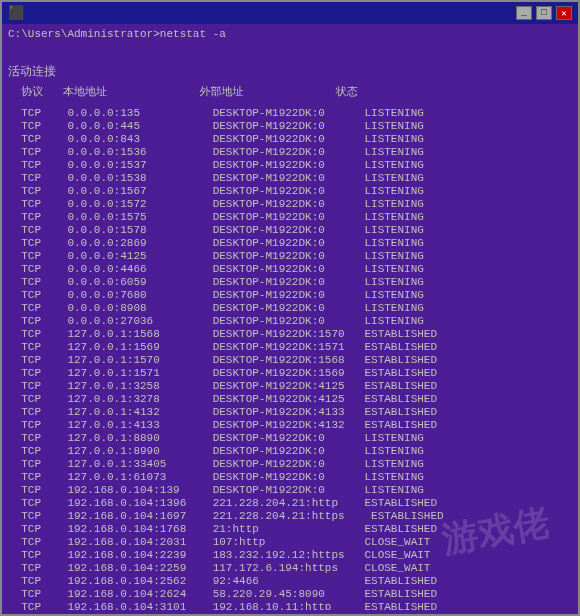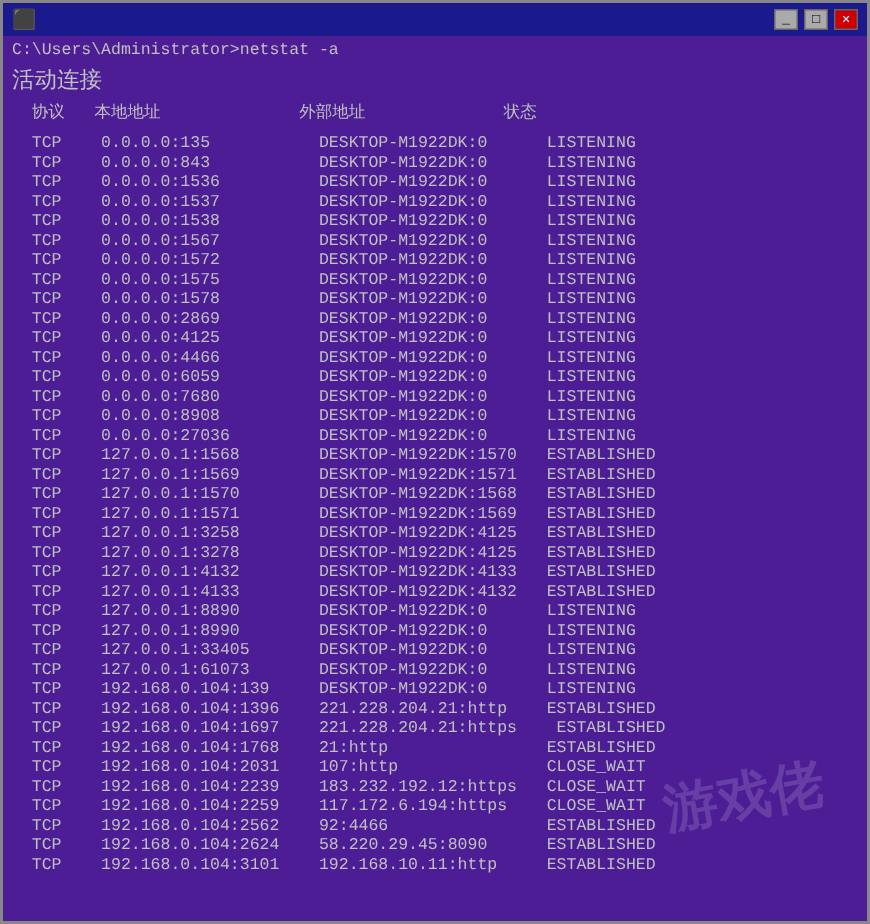--- a/index.html
+++ b/index.html
@@ -60,21 +60,22 @@
       flex-direction: column;
     }
     .cmd-prompt {
       color: #c0c0c0;
       margin-bottom: 4px;
       font-size: 11px;
     }
     .section-title {
       color: #c0c0c0;
       margin-bottom: 4px;
-      font-size: 15px;
+      font-size: 12px;
+      margin-top: 19px;
     }
     .table-header {
       color: #c0c0c0;
       font-size: 11px;
       margin-bottom: 8px;
       white-space: pre;
     }
     .output-lines {
       flex: 1;
       overflow: hidden;
@@ -114,20 +115,21 @@
         <div class="tb-btn">□</div>
         <div class="tb-btn" style="background:#c00;color:#fff;">✕</div>
       </div>
     </div>
     <div class="cmd-body">
       <div class="cmd-prompt">C:\Users\Administrator&gt;netstat -a</div>
       <div class="section-title">活动连接</div>
       <div class="table-header">  协议   本地地址              外部地址              状态</div>
       <div class="output-lines" id="output-container">
           <div class="line">  TCP    0.0.0.0:135           DESKTOP-M1922DK:0      LISTENING</div>
+          <div class="line">  TCP    0.0.0.0:445           DESKTOP-M1922DK:0      LISTENING</div>
           <div class="line">  TCP    0.0.0.0:843           DESKTOP-M1922DK:0      LISTENING</div>
           <div class="line">  TCP    0.0.0.0:1536          DESKTOP-M1922DK:0      LISTENING</div>
           <div class="line">  TCP    0.0.0.0:1537          DESKTOP-M1922DK:0      LISTENING</div>
           <div class="line">  TCP    0.0.0.0:1538          DESKTOP-M1922DK:0      LISTENING</div>
           <div class="line">  TCP    0.0.0.0:1567          DESKTOP-M1922DK:0      LISTENING</div>
           <div class="line">  TCP    0.0.0.0:1572          DESKTOP-M1922DK:0      LISTENING</div>
           <div class="line">  TCP    0.0.0.0:1575          DESKTOP-M1922DK:0      LISTENING</div>
           <div class="line">  TCP    0.0.0.0:1578          DESKTOP-M1922DK:0      LISTENING</div>
           <div class="line">  TCP    0.0.0.0:2869          DESKTOP-M1922DK:0      LISTENING</div>
           <div class="line">  TCP    0.0.0.0:4125          DESKTOP-M1922DK:0      LISTENING</div>

